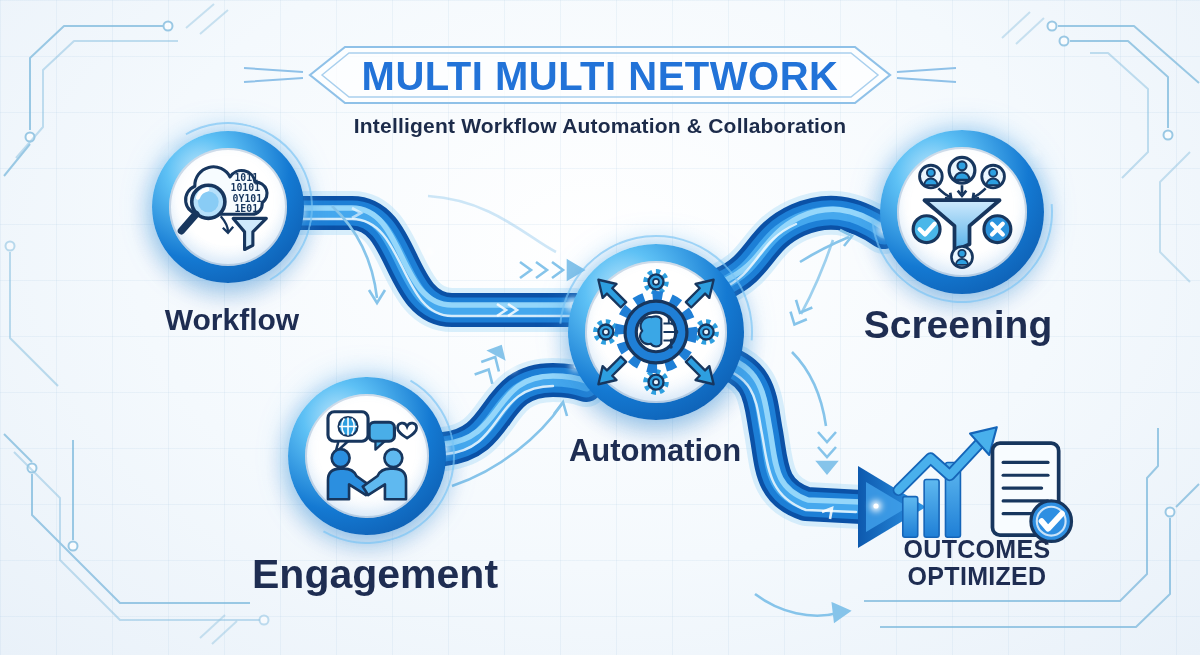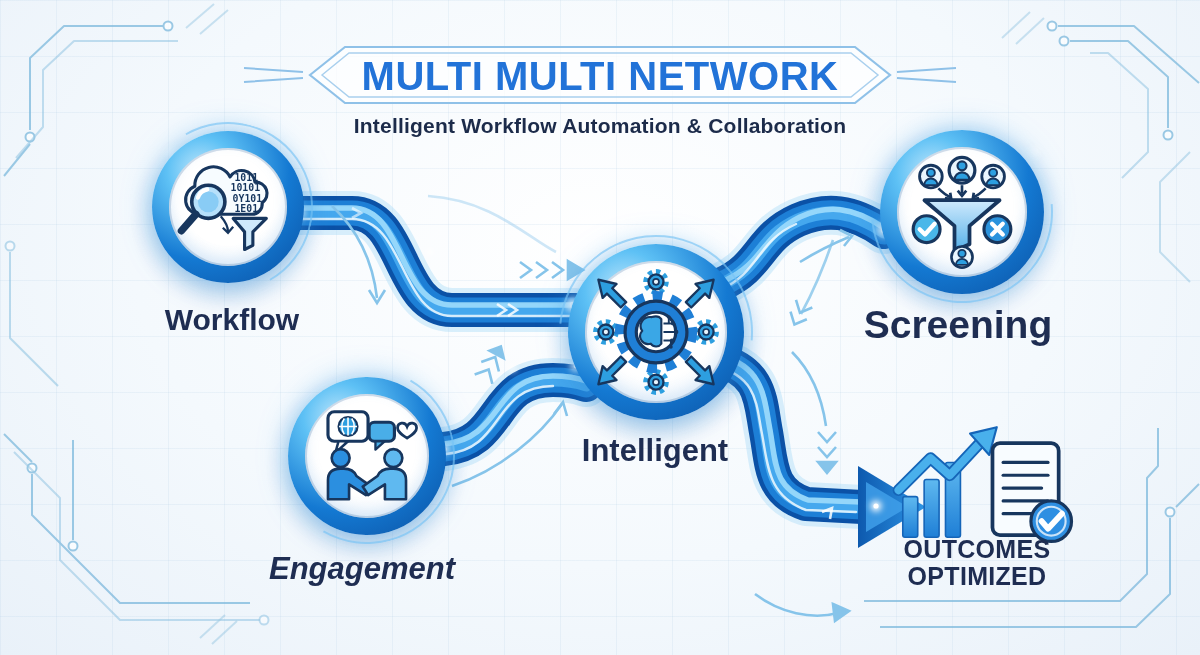--- a/index.html
+++ b/index.html
@@ -53,21 +53,21 @@
   .node-coordinator::after{transform:rotate(-40deg);}
   .node-engagement{left:288px; top:377px; width:158px; height:158px;}
   .node-engagement::after{transform:rotate(75deg);}
   
   .node-label{
     position:absolute; text-align:center; color:#1e2d52; font-weight:800;
   }
   .label-sourcing{left:122px; top:303px; width:220px; font-size:30px;}
   .label-screening{left:848px; top:303px; width:220px; font-size:39px;}
   .label-coordinator{left:545px; top:433px; width:220px; font-size:31px;}
-  .label-engagement{left:252px; top:551px; width:220px; font-size:31px;font-style:italic;}
+  .label-engagement{left:252px; top:551px; width:220px; font-size:41px;}
   .label-outcomes{
     position:absolute; left:872px; top:536px; width:210px; text-align:center;
     color:#1e2d52; font-weight:800; font-size:25px; line-height:1.06; letter-spacing:.3px;
   }
   .outcomes-icon{position:absolute; left:892px; top:424px;}
 </style>
 </head>
 <body>
 
 <div class="canvas">
@@ -364,20 +364,20 @@
         <line x1="102" y1="72" x2="144" y2="72"></line>
       <line x1="102" y1="84" x2="130" y2="84"></line>
     </g>
     <circle cx="147" cy="91" r="19" fill="#2e8fe2" stroke="#17365e" stroke-width="3"></circle>
     <circle cx="147" cy="91" r="13.5" fill="none" stroke="#ffffff" stroke-width="2" opacity=".75"></circle>
     <path d="M138 91 l6 7 l13 -14" stroke="#ffffff" stroke-width="5.5" fill="none" stroke-linecap="round" stroke-linejoin="round"></path>
   </svg>
 
   <div class="node-label label-sourcing">Workflow</div>
   <div class="node-label label-screening">Screening</div>
-  <div class="node-label label-coordinator">Intelligent</div>
+  <div class="node-label label-coordinator">Automation</div>
   <div class="node-label label-engagement">Engagement</div>
   <div class="label-outcomes">
     <div>OUTCOMES</div>
     <div>OPTIMIZED</div>
   </div>
 
 </div>
 
 </body></html>

